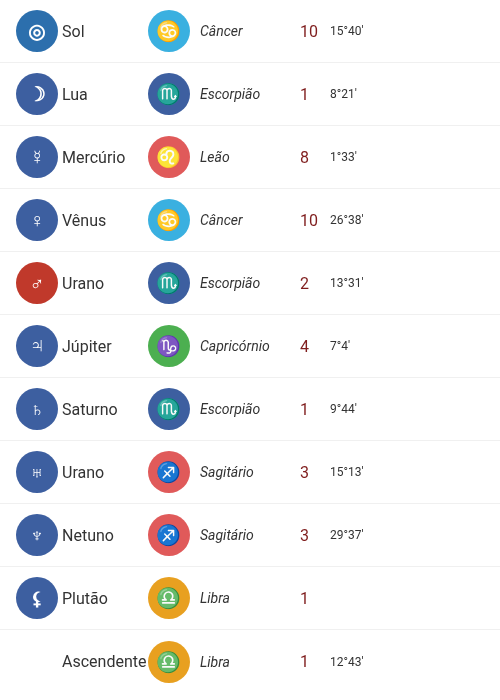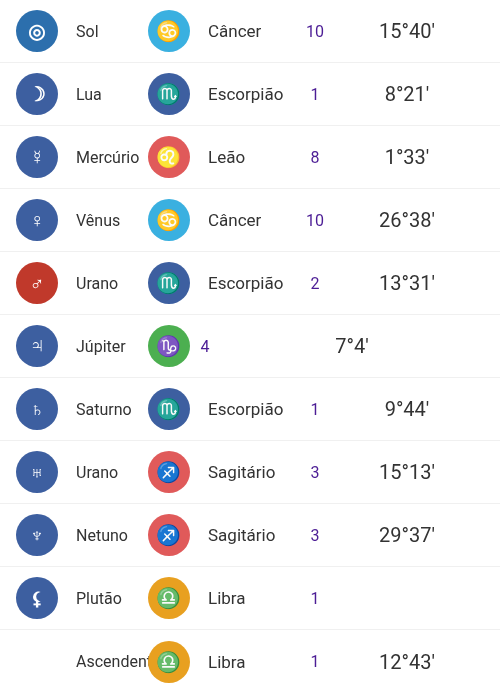--- a/index.html
+++ b/index.html
@@ -27,50 +27,50 @@
       justify-content: center;
       color: white;
       font-size: 18px;
       font-weight: bold;
       flex-shrink: 0;
     }
     .planet-name {
       width: 90px;
       font-size: 16px;
       color: #333;
-      padding-left: 18px;
+      padding-left: 4px;
     }
     .sign-icon {
       width: 42px;
       height: 42px;
       border-radius: 50%;
       display: flex;
       align-items: center;
       justify-content: center;
       color: white;
       font-size: 18px;
       font-weight: bold;
       flex-shrink: 0;
     }
     .sign-name {
       width: 110px;
-      font-size: 17px;
+      font-size: 14px;
       color: #333;
-      padding-left: 18px;
+      padding-left: 10px;
+      font-style: italic;
     }
     .house {
       width: 30px;
       font-size: 16px;
-      color: #4c1d95;
-      text-align: center;
+      color: #7f1d1d;
     }
     .degree {
-      font-size: 20px;
+      font-size: 12px;
       color: #333;
-      text-align: center;
+      text-align: left;
       flex: 1;
     }
     .no-icon {
       width: 42px;
       flex-shrink: 0;
     }
   </style>
 </head>
 <body>
 
@@ -148,20 +148,21 @@
     <div class="row">
 
       <div class="planet-icon" style="background:#3d5fa0; font-size:22px">
         ♃
       </div>
 
     <span class="planet-name">Júpiter</span>
     <div class="sign-icon" style="background:#4caf50; font-size:20px">
       ♑
     </div>
+    <span class="sign-name">Capricórnio</span>
     <span class="house">4</span>
     <span class="degree">7°4'</span>
   </div>
     <div class="row">
 
       <div class="planet-icon" style="background:#3d5fa0; font-size:20px">
         ♄
       </div>
 
     <span class="planet-name">Saturno</span>

